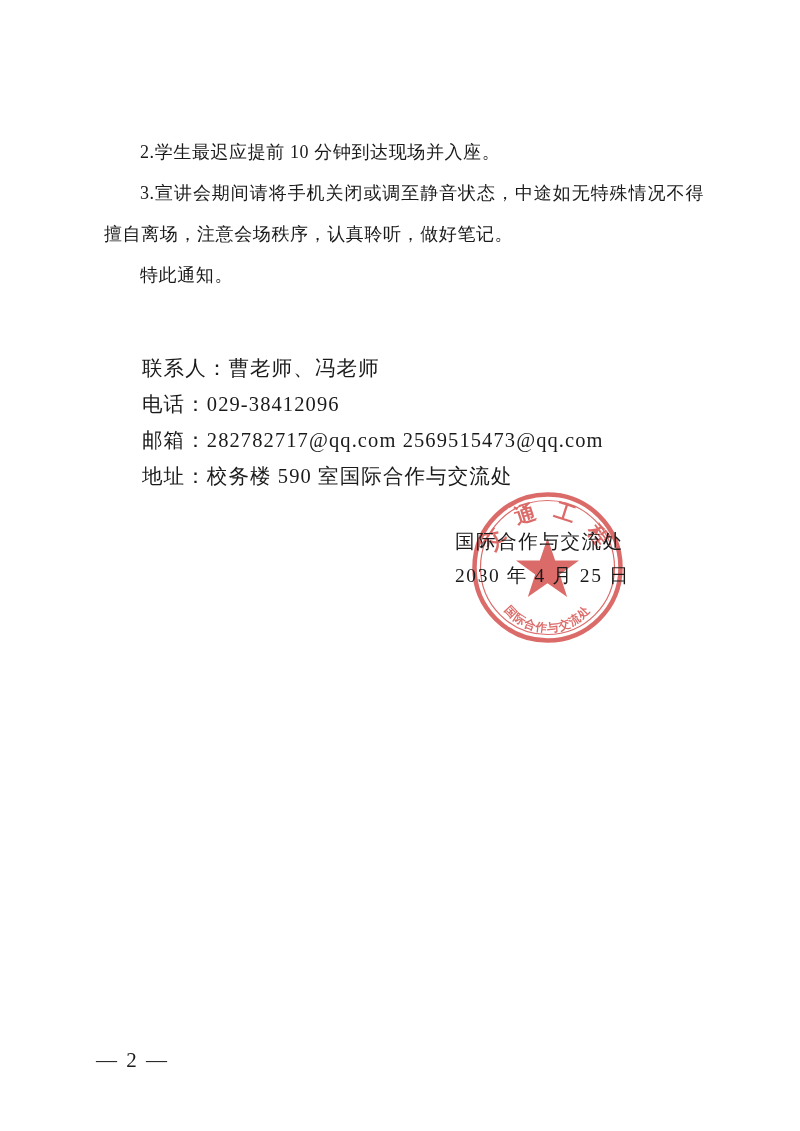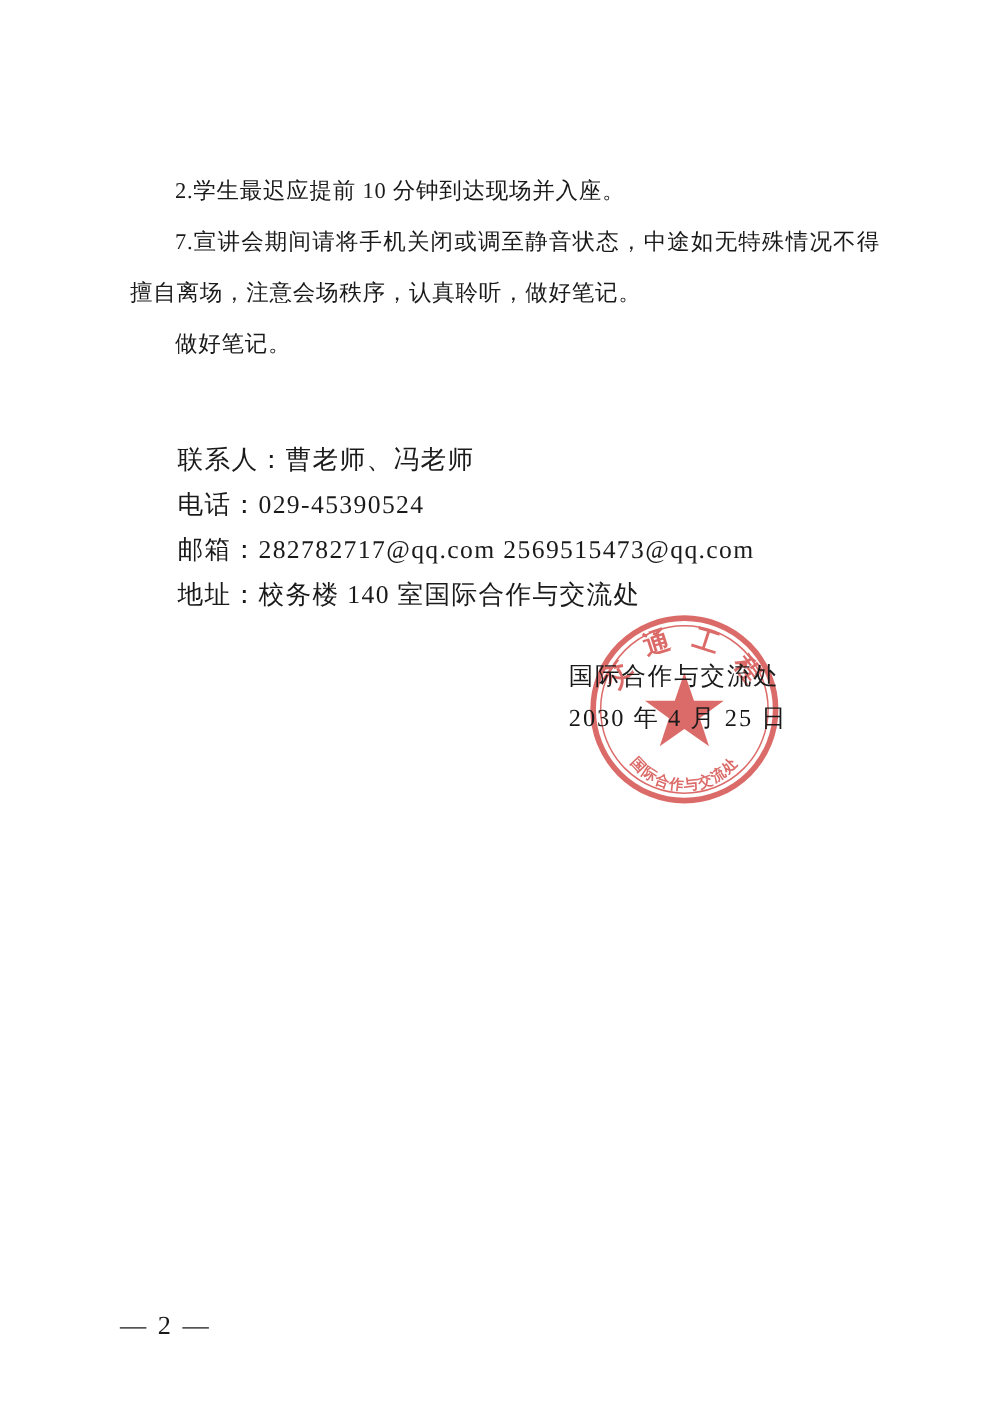--- a/index.html
+++ b/index.html
@@ -89,29 +89,29 @@
     color: #1a1a1a;
   }
 </style>
 </head>
 <body>
 
 <div class="page">
 
   <div class="body-block">
     <p class="para indent">2.学生最迟应提前 10 分钟到达现场并入座。</p>
-    <p class="para indent">7.宣讲会期间请将手机关闭或调至静音状态，中途如无特殊情况不得擅自离场，注意会场秩序，认真聆听，做好笔记。</p>
-    <p class="para indent">做好笔记。</p>
+    <p class="para indent">3.宣讲会期间请将手机关闭或调至静音状态，中途如无特殊情况不得擅自离场，注意会场秩序，认真聆听，做好笔记。</p>
+    <p class="para indent">特此通知。</p>
   </div>
 
   <div class="contact-block">
     <div class="contact-line">联系人：曹老师、冯老师</div>
-    <div class="contact-line">电话：029-45390524</div>
+    <div class="contact-line">电话：029-38412096</div>
     <div class="contact-line">邮箱：282782717@qq.com 2569515473@qq.com</div>
-    <div class="contact-line">地址：校务楼 140 室国际合作与交流处</div>
+    <div class="contact-line">地址：校务楼 590 室国际合作与交流处</div>
   </div>
 
   <div class="seal">
     <svg width="155" height="155" viewBox="0 0 155 155" xmlns="http://www.w3.org/2000/svg">
       <circle cx="77.5" cy="77.5" r="73" fill="none" stroke="#d2423f" stroke-width="4.5"></circle>
       <circle cx="77.5" cy="77.5" r="67" fill="none" stroke="#d2423f" stroke-width="1.2"></circle>
       <path id="sealArcTop" d="M 19 86 A 58.5 58.5 0 0 1 136 86" fill="none" stroke="none"></path>
       <text font-family="'Liberation Serif', serif" font-size="21" font-weight="bold" fill="#d2423f" letter-spacing="5">
         <textPath href="#sealArcTop" startOffset="50%" text-anchor="middle">交 通 工 程</textPath>
       </text>

